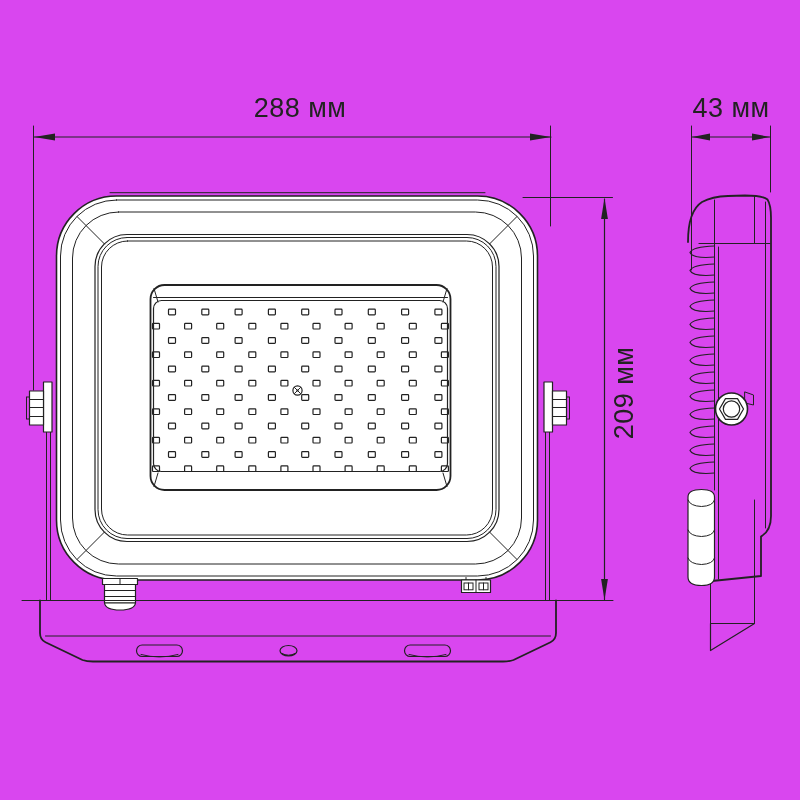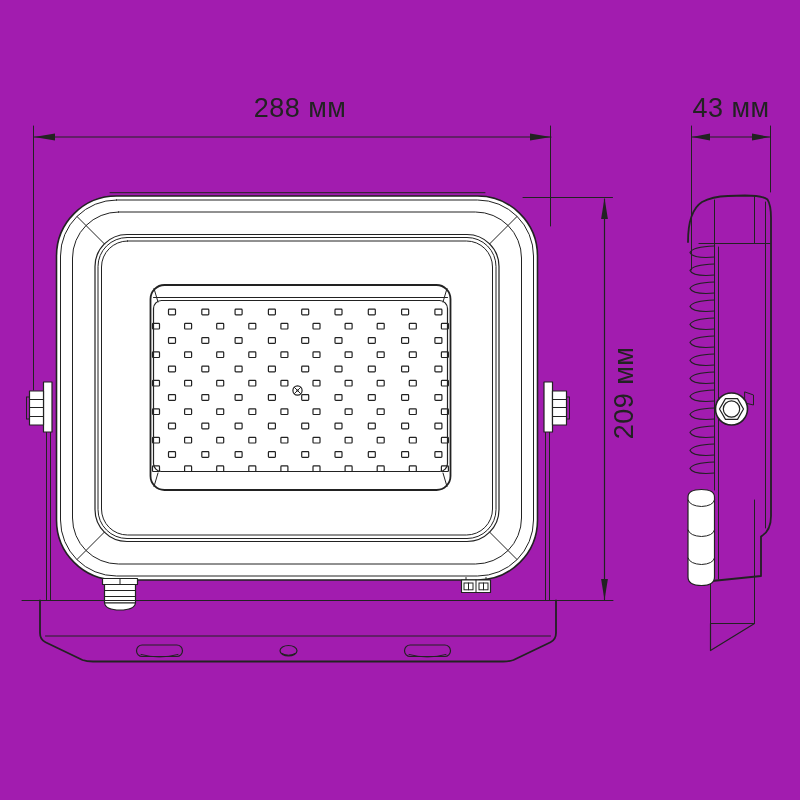--- a/index.html
+++ b/index.html
@@ -1,16 +1,16 @@
 <!DOCTYPE html>
 <html style="--line: #222222;"><head>
 <meta charset="utf-8">
 <style>
   html,body{margin:0;padding:0;background:#fff;}
-  .stage{width:800px;height:800px;margin:0 auto;position:relative;background:#a21caf;}
+  .stage{width:800px;height:800px;margin:0 auto;position:relative;background:#d946ef;}
   svg{display:block;}
   .ln{fill:none;stroke:var(--line,#222);stroke-width:1.2;stroke-linecap:round;stroke-linejoin:round;}
   .ln2{fill:none;stroke:var(--line,#222);stroke-width:1.8;stroke-linecap:round;stroke-linejoin:round;}
   .lnth{fill:none;stroke:var(--line,#222);stroke-width:1;stroke-linecap:round;}
   .wfill{fill:#fff;stroke:var(--line,#222);stroke-width:1.2;stroke-linejoin:round;}
   .wfill2{fill:#fff;stroke:var(--line,#222);stroke-width:1.6;stroke-linejoin:round;}
   .arrow{fill:var(--line,#222);stroke:none;}
   .dimtext{font-family:"Liberation Sans","DejaVu Sans",sans-serif;font-size:27px;letter-spacing:.5px;fill:var(--line,#222);}
 </style>
 </head>

